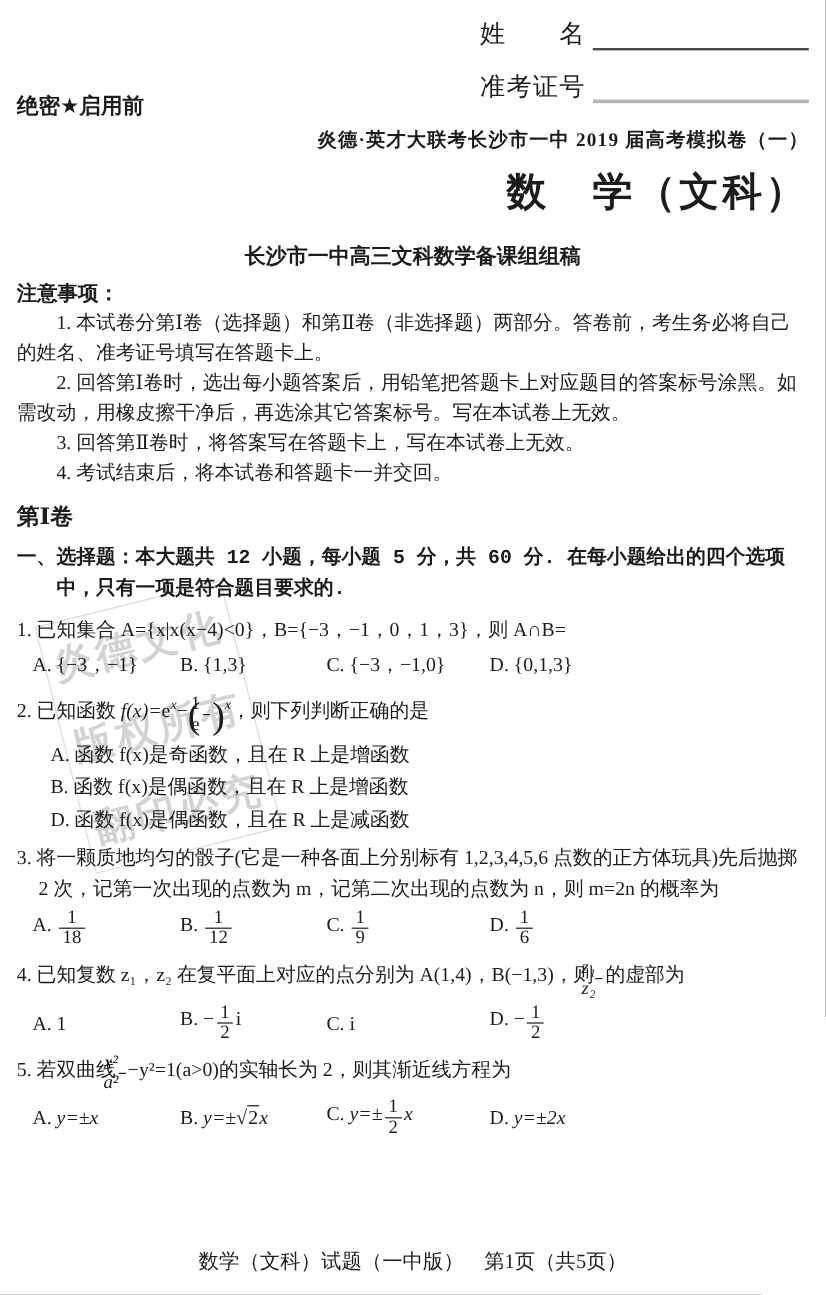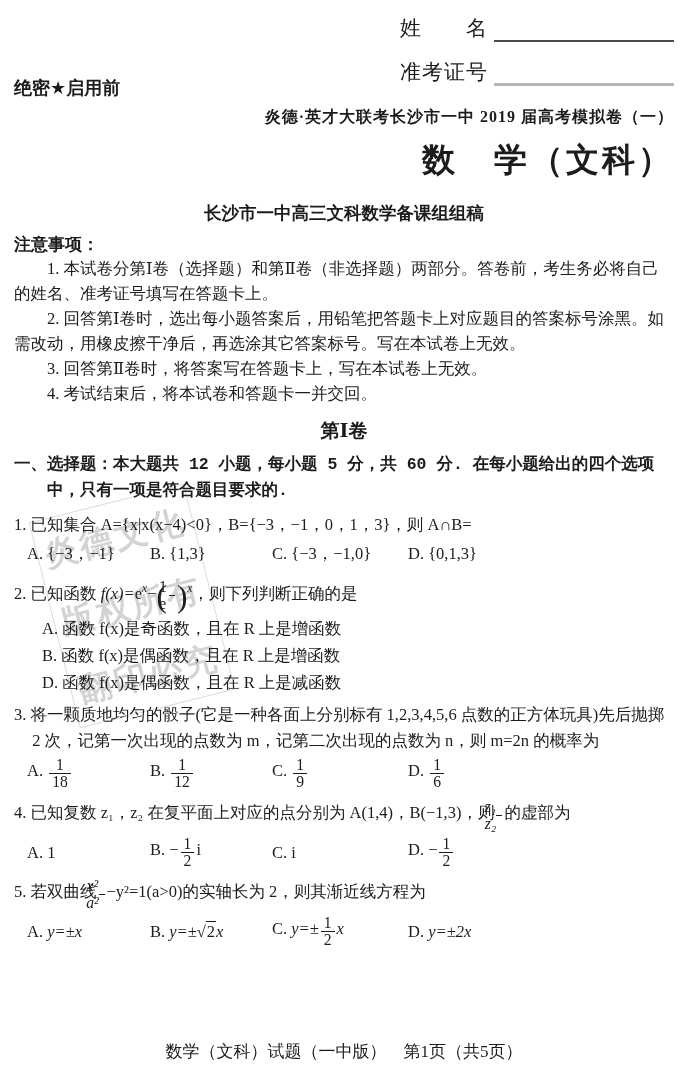--- a/index.html
+++ b/index.html
@@ -21,21 +21,21 @@
   .field-line{flex:1;margin-left:6px;height:1.1em;}
   .field-line.dark{border-bottom:2px solid #4a4a4a;}
   .field-line.light{border-bottom:3px solid #b5b5b5;}
 
   .secrecy{margin-top:58px;font-size:18px;font-weight:bold;font-family:"Liberation Sans","DejaVu Sans",sans-serif;}
   .exam-title{margin:7px 0 0;text-align:right;font-size:16px;font-weight:bold;letter-spacing:1px;}
   .subject-title{margin:10px 0 0;text-align:right;font-size:33px;font-weight:bold;letter-spacing:3px;font-family:"Liberation Sans","DejaVu Sans",sans-serif;}
   .group{margin-top:18px;text-align:center;font-size:17.5px;font-weight:bold;font-family:"Liberation Sans","DejaVu Sans",sans-serif;}
   .notice-h{margin-top:8px;font-size:17px;font-weight:bold;font-family:"Liberation Sans","DejaVu Sans",sans-serif;}
   .np{margin:0;font-size:16.5px;line-height:25px;text-indent:2em;}
-  .part-title{margin:12px 0 8px;text-align:center;font-size:19px;font-weight:bold;}
+  .part-title{margin:12px 0 8px;font-size:19px;font-weight:bold;}
   .intro{font-size:16.5px;font-weight:bold;line-height:26px;padding-left:2em;text-indent:-2em;font-family:Liberation Mono, monospace;}
   .q{margin-top:8px;font-size:16.5px;line-height:26px;padding-left:1.1em;text-indent:-1.1em;}
   .opts{display:flex;align-items:center;margin-left:13px;margin-top:3px;font-size:16.5px;line-height:26px;}
   .opts .o1{width:123px;}
   .opts .o2{width:122px;}
   .opts .o3{width:136px;}
   .opts .o4{flex:1;}
   .optcol{margin-left:28px;}
   .optcol p{margin:4px 0 0;font-size:16.5px;line-height:23px;}
   .mi{font-style:italic;}

